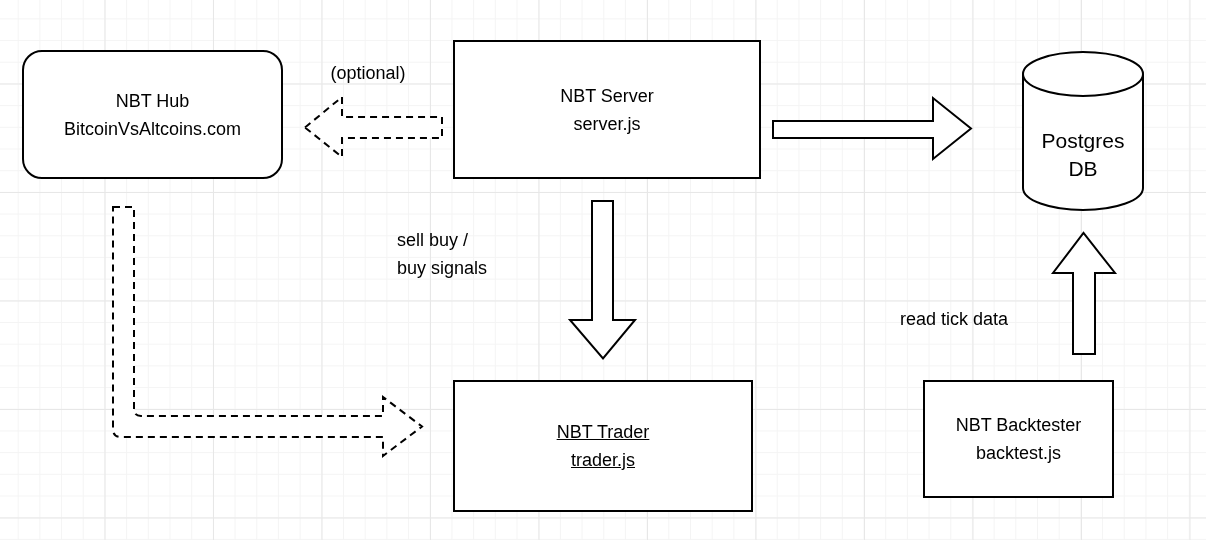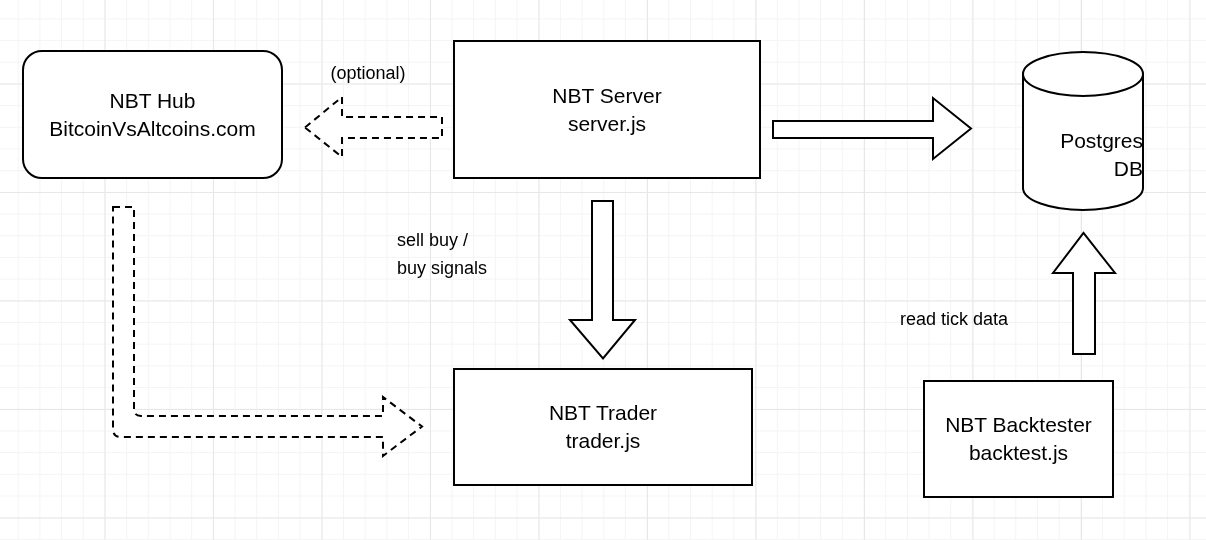--- a/index.html
+++ b/index.html
@@ -31,29 +31,29 @@
   .node {
     position: absolute;
     box-sizing: border-box;
     background: #ffffff;
     border: 2px solid #000000;
     display: flex;
     flex-direction: column;
     align-items: center;
     justify-content: center;
     text-align: center;
-    font-size: 21px;
+    font-size: 18px;
     line-height: 28px;
   }
   .node.rounded { border-radius: 20px; }
   .cyl-text {
     position: absolute;
     display: flex;
     flex-direction: column;
-    align-items: flex-end;
+    align-items: center;
     justify-content: flex-start;
     text-align: center;
     font-size: 21px;
     line-height: 28px;
   }
   .edge-label {
     position: absolute;
     font-size: 18px;
     line-height: 28px;
     white-space: nowrap;
@@ -91,21 +91,21 @@
   <div class="node" style="left:453px; top:40px; width:308px; height:139px;">
     <div>NBT Server</div>
     <div>server.js</div>
   </div>
 
   <div class="cyl-text" style="left:1023px; top:127px; width:120px; height:64px;">
     <div>Postgres</div>
     <div>DB</div>
   </div>
 
-  <div class="node" style="left:453px; top:368px; width:300px; height:118px;">
+  <div class="node" style="left:453px; top:380px; width:300px; height:132px;text-decoration:underline;">
     <div>NBT Trader</div>
     <div>trader.js</div>
   </div>
 
   <div class="node" style="left:923px; top:380px; width:191px; height:118px;">
     <div>NBT Backtester</div>
     <div>backtest.js</div>
   </div>
 
   <div class="edge-label centered" style="left:313px; top:59px; width:110px;">(optional)</div>

